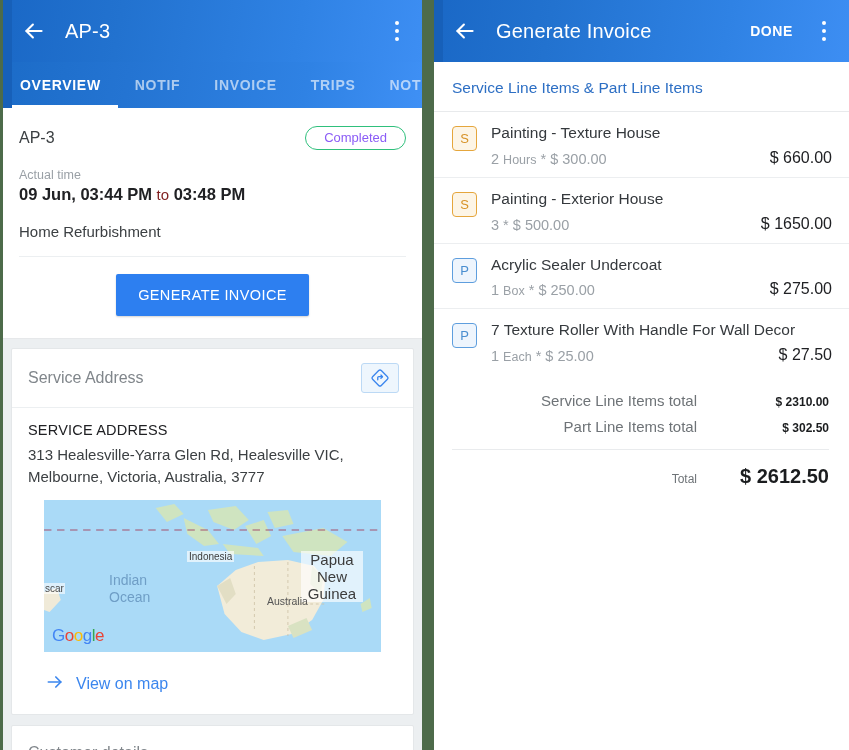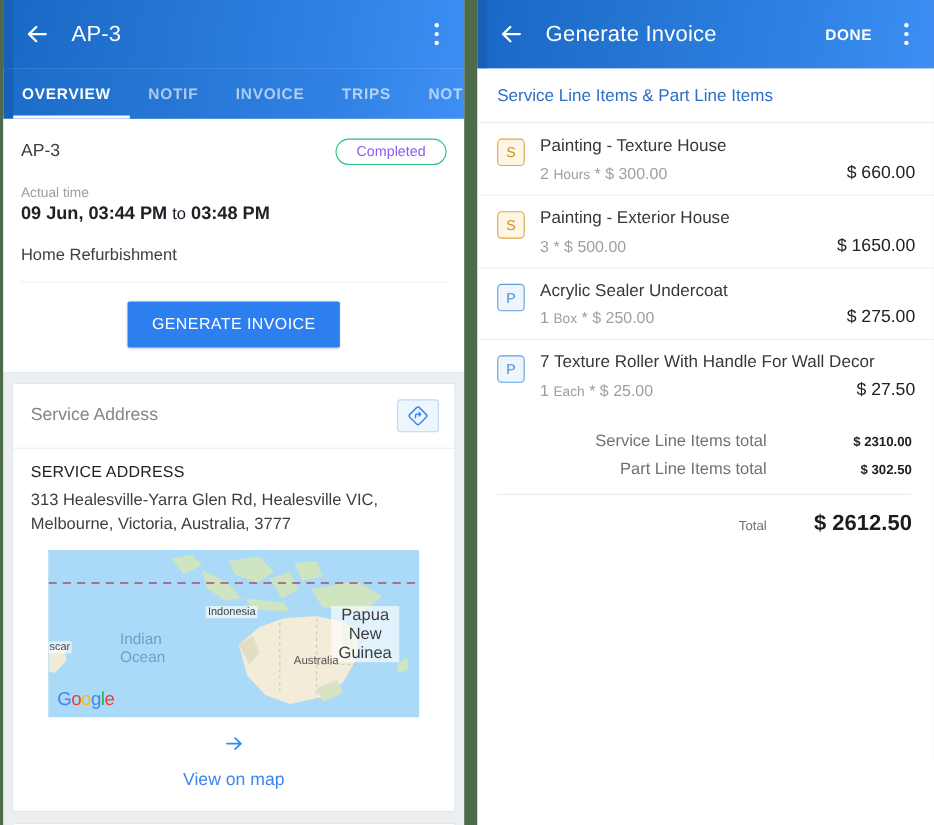--- a/index.html
+++ b/index.html
@@ -73,21 +73,21 @@
 
   .summary { background:#fff; padding: 18px 16px 0 16px; border-bottom: 1px solid #e6e8ea; }
   .summary-top { display: flex; align-items: center; justify-content: space-between; }
   .job-id { font-size: 16px; color: #3c4043; }
   .chip {
     border: 1px solid #2fc07c; color: #8b5cf6; border-radius: 14px;
     font-size: 13px; padding: 4px 18px 5px; line-height: 1; white-space: nowrap;
   }
   .lbl-small { font-size: 12.5px; color: #9aa0a6; margin-top: 18px; }
   .time-line { font-size: 16.5px; font-weight: 700; color: #202124; margin-top: 3px; }
-  .time-line .to { font-weight: 400; color: #0f172a; font-size: 15px; }
+  .time-line .to { font-weight: 400; color: #7f1d1d; font-size: 15px; }
   .job-type { font-size: 15px; color: #3c4043; margin-top: 19px; padding-bottom: 16px; }
   .gen-wrap { border-top: 1px solid #eceff1; padding: 17px 0 22px; display: flex; justify-content: center; }
   .gen-btn {
     background: #2d7ff0; color: #fff; border: none; border-radius: 2px;
     font-size: 14.5px; font-weight: 500; letter-spacing: .4px;
     padding: 13px 22px; cursor: pointer; font-family: inherit;
     box-shadow: 0 1px 2px rgba(0,0,0,.18);
   }
 
   .addr-card { margin: 9px 8px 0; background:#fff; border:1px solid #e4e7e9; border-radius:2px; }
@@ -98,21 +98,21 @@
     background: #eef6fd; display: flex; align-items: center; justify-content: center; cursor: pointer;
   }
   .addr-body { padding: 14px 16px 0 16px; }
   .addr-label { font-size: 14.5px; font-weight: 500; color: #202124; letter-spacing:.2px; }
   .addr-text { font-size: 15px; color: #3c4043; line-height: 1.45; margin-top: 6px; }
 
   .map { margin: 12px 16px 0; height: 152px; position: relative; overflow: hidden; background: #a8d2f0; }
   .map svg { position:absolute; inset:0; width:100%; height:100%; display:block; }
   .map-lbl { position:absolute; font-family:"Liberation Sans", sans-serif; pointer-events:none; }
 
-  .view-map { display:flex; align-items:center; gap: 10px; padding: 14px 16px 18px; cursor:pointer;flex-direction:column; }
+  .view-map { display:flex; align-items:center; gap: 10px; padding: 20px 16px 18px; cursor:pointer; }
   .view-map-text { color: #3b86ee; font-size: 16px; }
 
   .cust-card { margin: 10px 8px 0; background:#fff; border:1px solid #e4e7e9; border-radius:2px; padding: 18px 16px 20px; }
   .cust-title { font-size: 16px; color: #80868b; }
 
   
   .right-body { height: calc(750px - 62px); background:#fff; overflow:hidden; }
   .section-title { font-size: 15.5px; color: #2d6fc4; padding: 17px 17px 14px 18px; border-bottom: 1px solid #e8eaec; }
 
   .li { display: flex; padding: 11px 17px 10px 18px; border-bottom: 1px solid #eceef0; }

